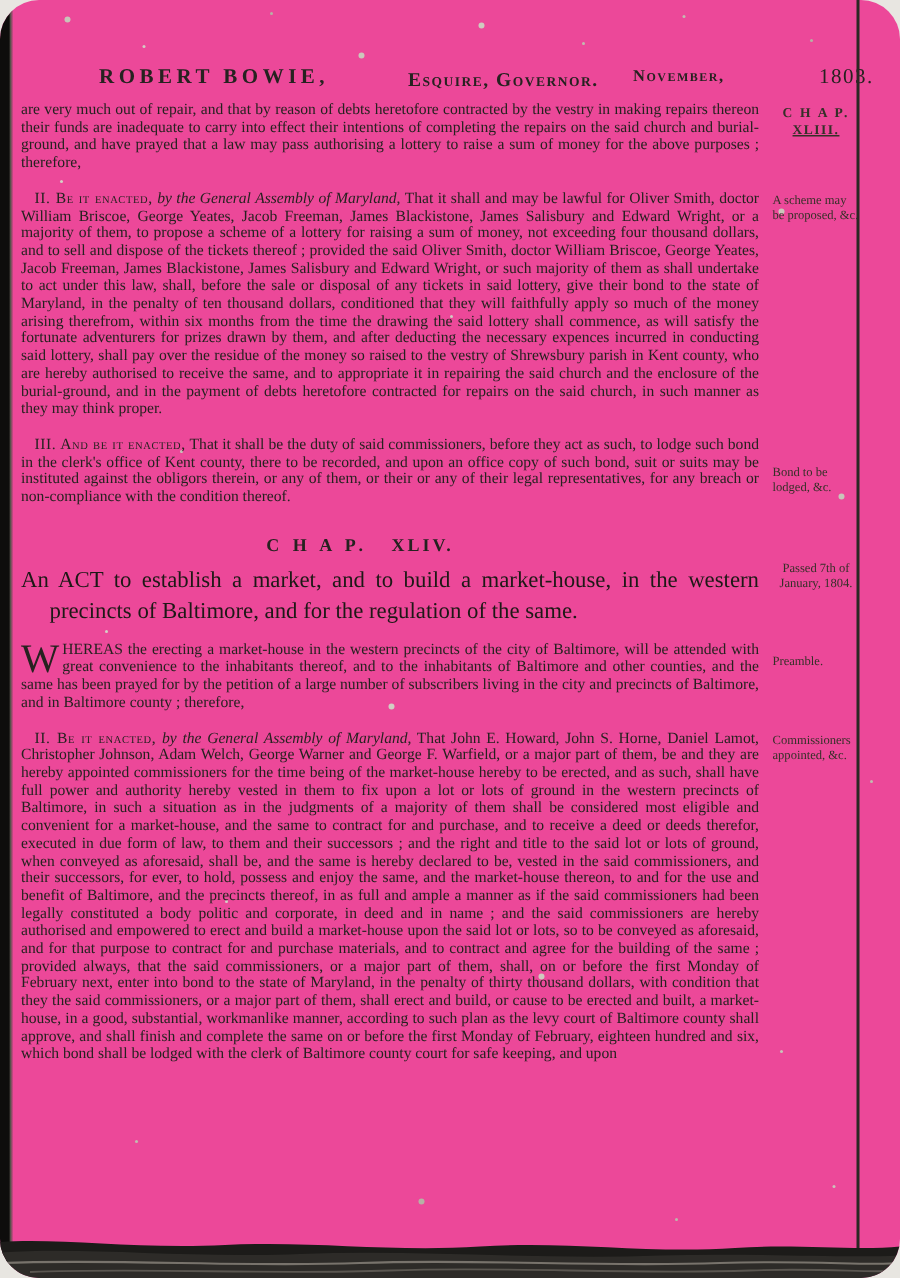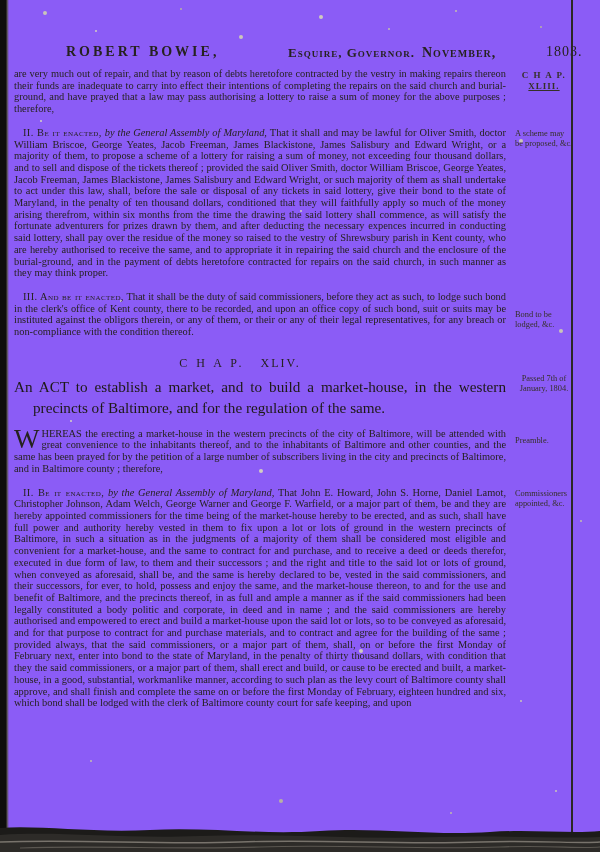--- a/index.html
+++ b/index.html
@@ -1,23 +1,24 @@
 <!DOCTYPE html>
 <html><head>
 <meta charset="utf-8">
 <style>
   html, body { margin: 0; padding: 0; background: #e8e6e1; }
   .page {
     position: relative;
     width: 600px;
     height: 852px;
-    background: #8b5cf6;
+    background: #ec4899;
     overflow: hidden;
     font-family: "Liberation Serif", "DejaVu Serif", serif;
     color: #262220;
+    border-radius: 26px;
   }
 
   
   .left-edge {
     position: absolute; left: 0; top: 0; width: 9px; height: 100%;
     background: linear-gradient(to right, #0e0d0c 0px, #0e0d0c 6px, #55504a 7px, rgba(85,80,74,0) 9px);
     z-index: 5;
   }
   .right-rule {
     position: absolute; left: 571px; top: 0; width: 2px; height: 100%;
@@ -38,26 +39,26 @@
       280px 800px 0 1px #b7b1a5, 450px 812px 0 0 #beb8ac, 555px 790px 0 0 #c9c4ba;
   }
 
   
   .header { position: absolute; left: 14px; top: 44px; width: 556px; height: 20px; }
   .gov-name {
     position: absolute; left: 52px; top: 0;
     font-size: 14px; letter-spacing: 3px; font-weight: bold; text-transform: uppercase;
   }
   .gov-title {
-    position: absolute; left: 274px; top: 1px;
+    position: absolute; left: 258px; top: 1px;
     font-variant: small-caps; font-size: 13px; letter-spacing: 1px; font-weight: bold;
   }
   .sess-month {
     position: absolute; left: 408px; top: 1px;
-    font-variant: small-caps; font-size: 14px; letter-spacing: 1px; font-weight: bold;
+    font-variant: small-caps; font-size: 11px; letter-spacing: 1px; font-weight: bold;
   }
   .sess-year { position: absolute; left: 532px; top: 0; font-size: 14px; letter-spacing: 1px; }
 
   
   .content { position: absolute; left: 14px; top: 68px; width: 492px; }
   .para {
     position: relative;
     font-size: 10.4px; line-height: 11.7px;
     text-align: justify; text-justify: inter-word;
     margin: 0 0 12px 0;
@@ -71,21 +72,21 @@
     position: absolute; left: calc(100% + 9px); width: 58px;
     font-size: 8.4px; line-height: 10px; text-align: left;
     text-indent: 0; color: #353028;
   }
   .mnote-chap { font-weight: bold; font-size: 9px; line-height: 11px; letter-spacing: 1.5px; text-align: center; }
   .mnote-chap .chap-num { letter-spacing: 1px; display: block; text-decoration: underline; }
 
   
   .chap-heading {
     position: relative; text-align: center;
-    font-size: 12px; font-weight: normal; letter-spacing: 3px;
+    font-size: 12px; font-weight: bold; letter-spacing: 3px;
     margin: 18px 40px 5px 0;
   }
   .chap-heading .chap-num2 { margin-left: 16px; letter-spacing: 2px; }
 
   .act-title {
     position: relative;
     font-size: 15.2px; line-height: 21px;
     padding-left: 19px; text-indent: -19px;
     margin: 0 0 10px 0; text-align: justify;
     color: #1d1916;

